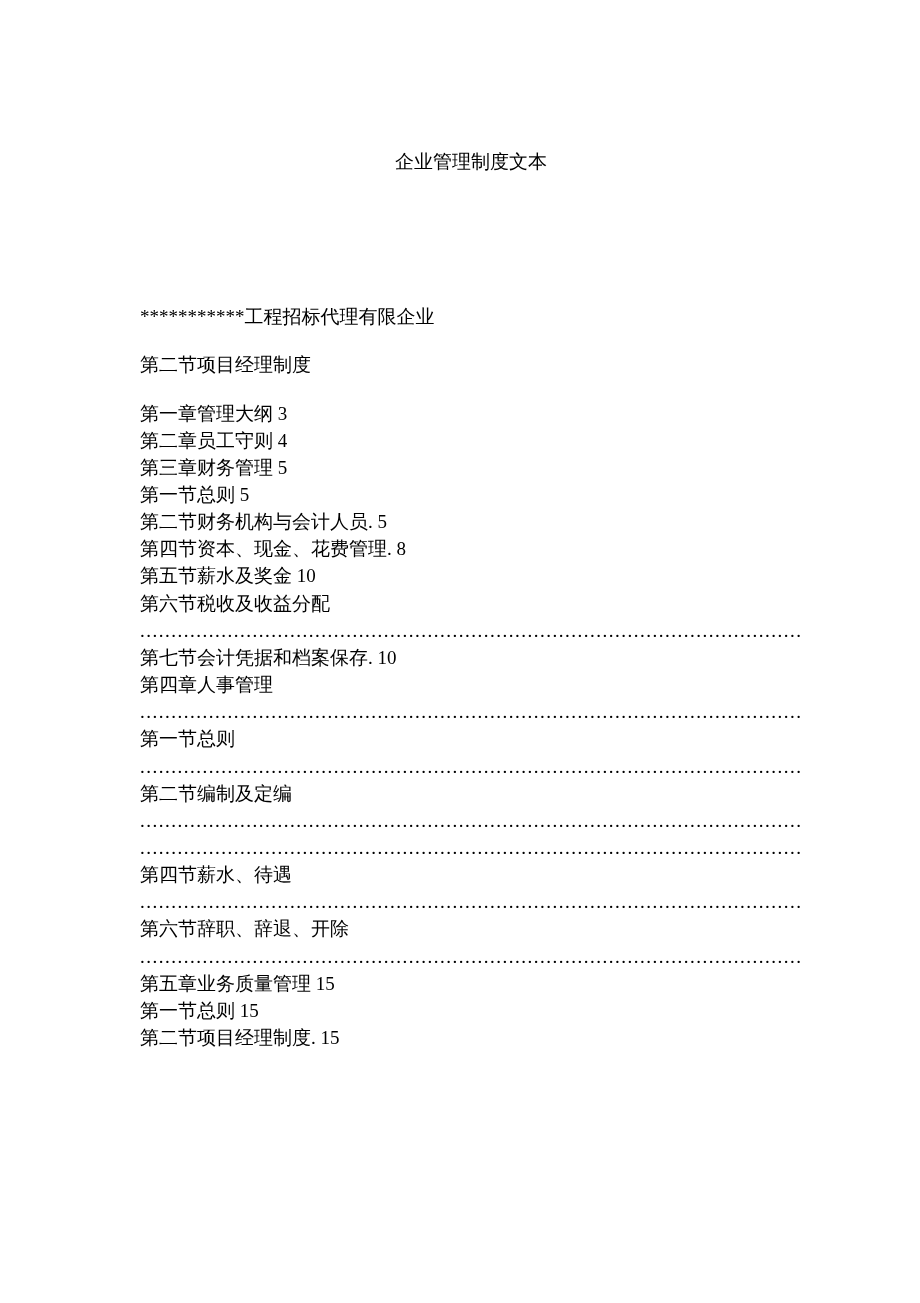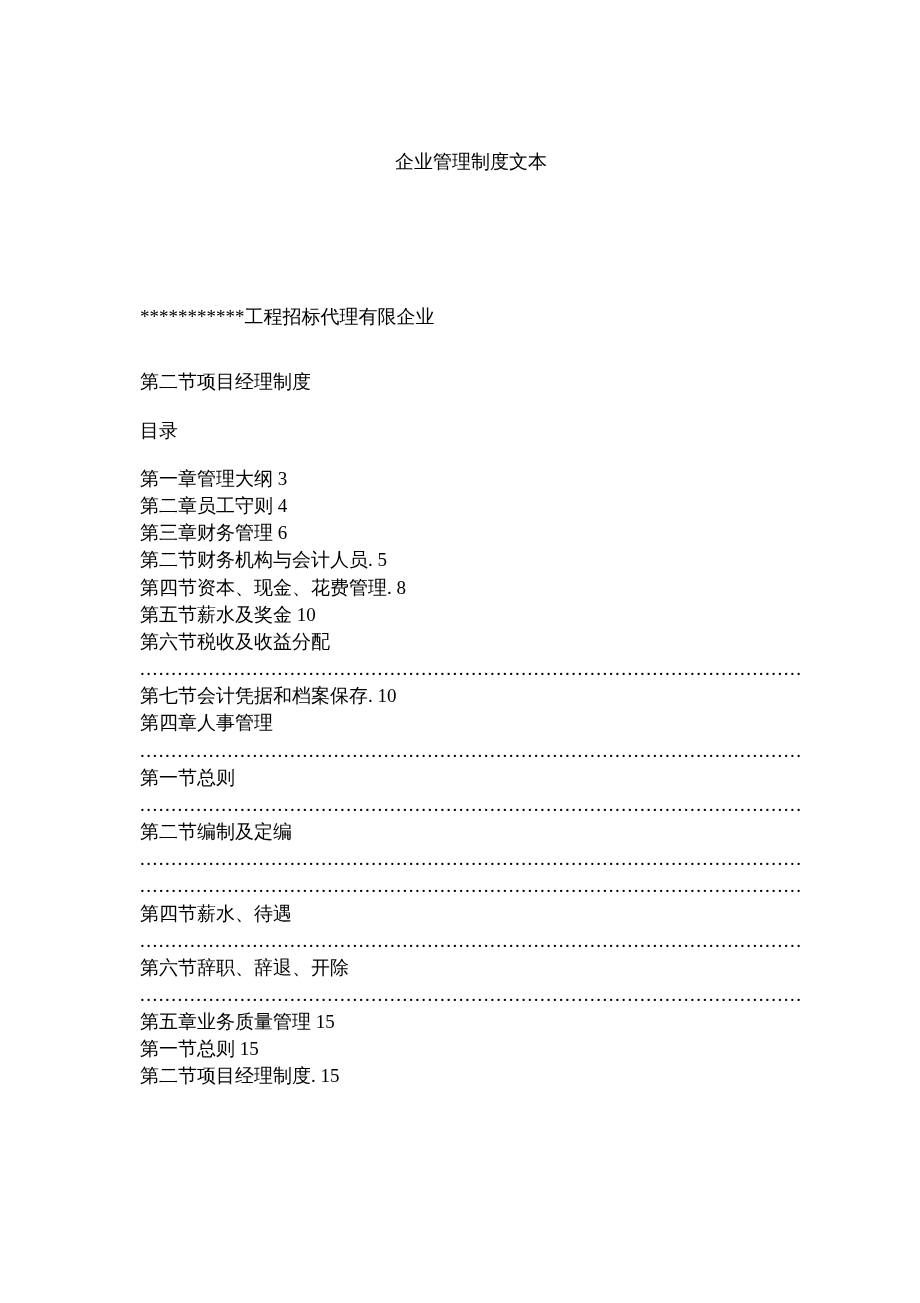--- a/index.html
+++ b/index.html
@@ -16,21 +16,21 @@
       line-height: 1.5;
     }
     .page {
       padding: 148px 118px 100px 140px;
     }
     .title {
       margin-bottom: 126px;
       text-align: center;
     }
     .company {
-      margin-bottom: 37px;
+      margin-bottom: 20px;
     }
     .date {
       margin-bottom: 20px;
     }
     .toc-header {
       margin-bottom: 20px;
     }
     .toc-line {
       line-height: 1.43;
     }
@@ -41,25 +41,25 @@
       white-space: nowrap;
     }
   </style>
 </head>
 <body>
 
 <div class="page">
   <div class="title">企业管理制度文本</div>
   <div class="company">***********工程招标代理有限企业</div>
   <div class="date">第二节项目经理制度</div>
-  <div class="toc-header">目录</div>
   <div class="toc" id="toc">
       <div class="toc-line">第一章管理大纲 3</div>
       <div class="toc-line">第二章员工守则 4</div>
-      <div class="toc-line">第三章财务管理 6</div>
+      <div class="toc-line">第三章财务管理 5</div>
+      <div class="toc-line">第一节总则 5</div>
       <div class="toc-line">第二节财务机构与会计人员. 5</div>
       <div class="toc-line">第四节资本、现金、花费管理. 8</div>
       <div class="toc-line">第五节薪水及奖金 10</div>
       <div class="toc-line">第六节税收及收益分配</div>
       <div class="dots">........................................................................................................................................................................................................</div>
       <div class="toc-line">第七节会计凭据和档案保存. 10</div>
       <div class="toc-line">第四章人事管理</div>
       <div class="dots">........................................................................................................................................................................................................</div>
       <div class="toc-line">第一节总则</div>
       <div class="dots">........................................................................................................................................................................................................</div>

